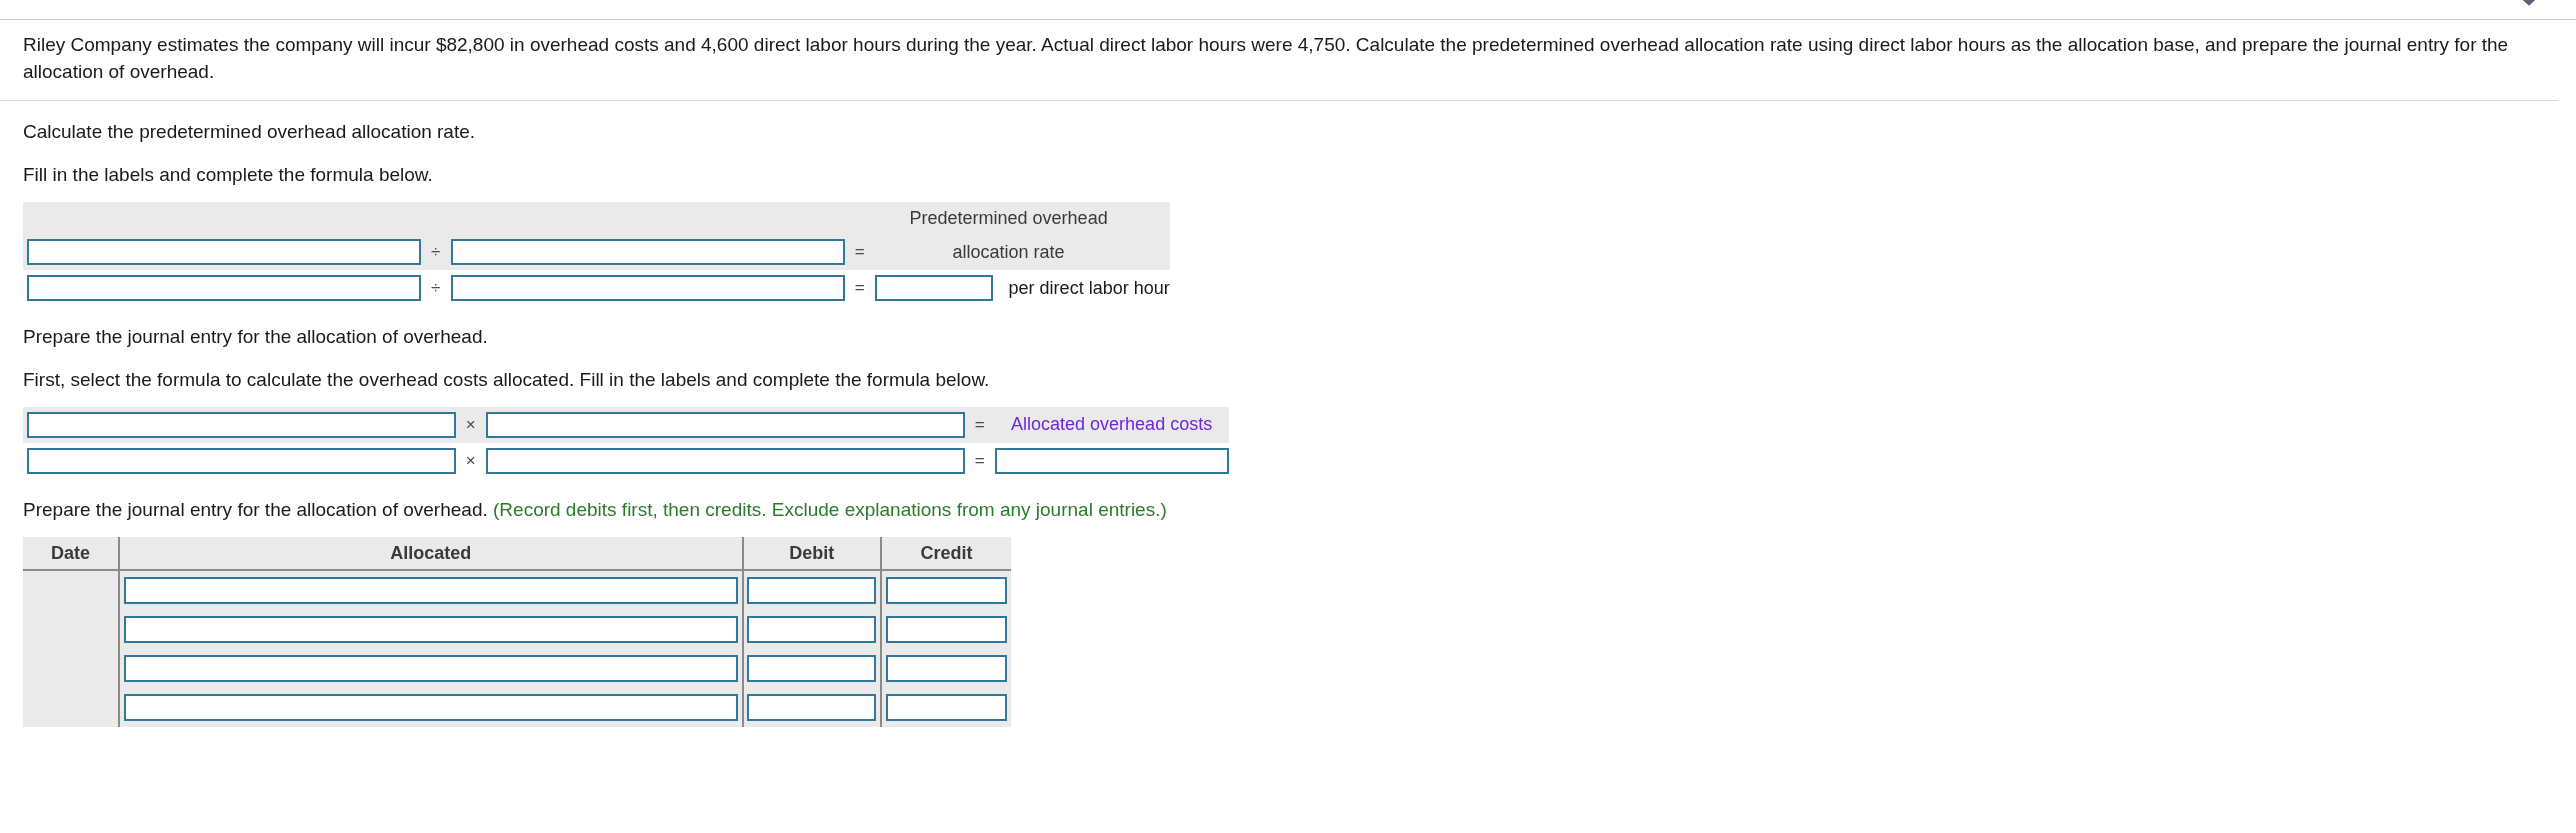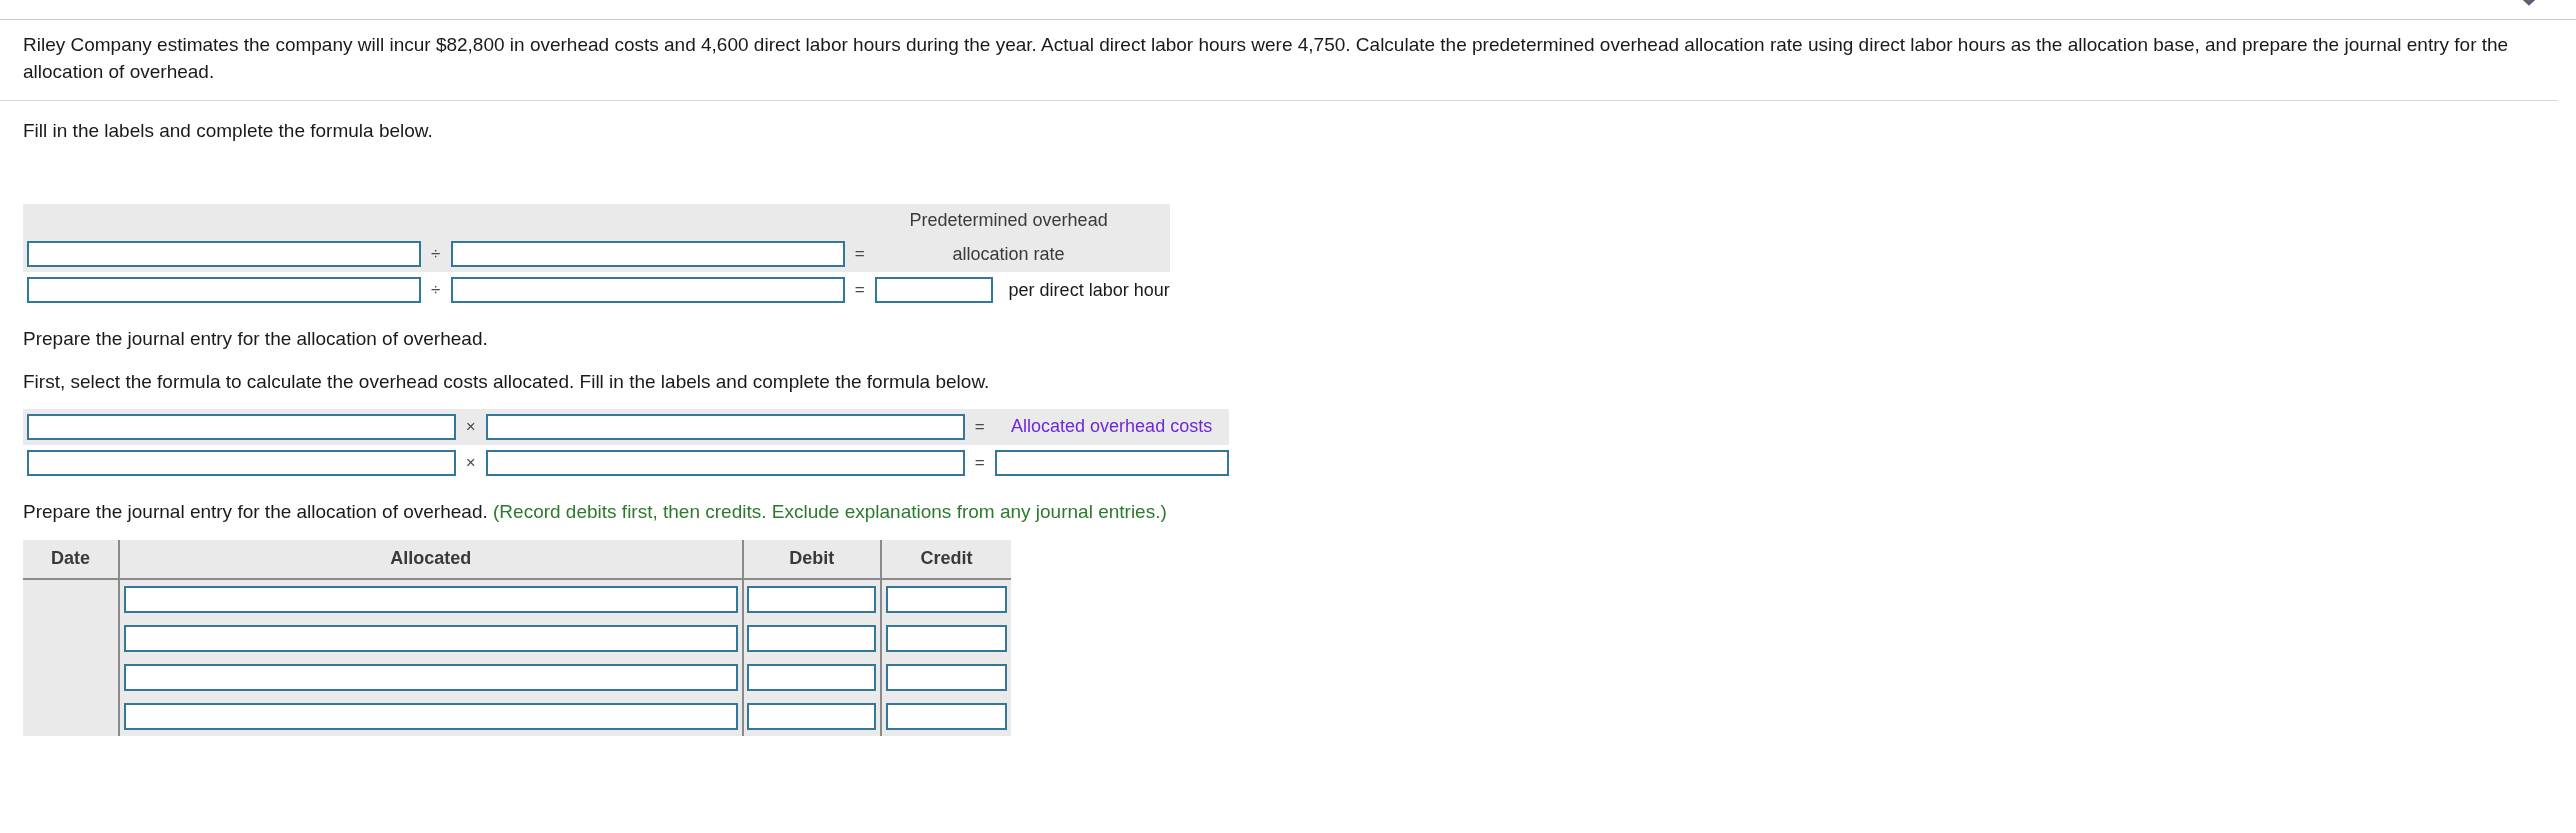--- a/index.html
+++ b/index.html
@@ -56,21 +56,20 @@
   }
   .frow {
     display: flex;
     align-items: center;
     height: 36px;
   }
   .frow.shaded { background: #eaeaea; }
   .fhead {
     background: #eaeaea;
     height: 32px;
-    margin-top: 46px;
   }
   .cellbox {
     border: 2.7px solid #337799;
     background: #ffffff;
     height: 26px;
   }
   .op {
     width: 30px;
     text-align: center;
     font-size: 17px;
@@ -106,21 +105,21 @@
     border-collapse: separate;
     border-spacing: 0;
     background: #eaeaea;
     width: 988px;
   }
   .jt th {
     background: #eaeaea;
     font-size: 18px;
     font-weight: bold;
     color: #3a3a3a;
-    height: 40px;
+    height: 34px;
     border-bottom: 2.7px double #8a8a8a;
     padding: 0 2px;
   }
   .jt th.date-h { width: 94px; border-right: 2.7px double #8a8a8a; }
   .jt th.acct-h { width: 604px; border-right: 2.7px double #8a8a8a; }
   .jt th.debit-h { width: 134px; border-right: 2.7px double #8a8a8a; }
   .jt th.credit-h { width: 125px; }
   .jt td {
     background: #eaeaea;
     height: 39px;
@@ -146,20 +145,21 @@
       <path d="M4 2 L17 14 L30 2 L30 8 L17 20 L4 8 Z" fill="#5a5f6e"></path>
     </svg>
   </span>
 </div>
 
 <div class="stem">Riley Company estimates the company will incur $82,800 in overhead costs and 4,600 direct labor hours during the year. Actual direct labor hours were 4,750. Calculate the predetermined overhead allocation rate using direct labor hours as the allocation base, and prepare the journal entry for the allocation of overhead.</div>
 
 <div class="content">
 
   
+  <p class="para">Calculate the predetermined overhead allocation rate.</p>
   <p class="para tight">Fill in the labels and complete the formula below.</p>
 
   <div class="formula fa">
 
     
     <div class="frow fhead">
       <div style="width:394px;margin-left:3.6px;"></div>
       <div class="op"></div>
       <div style="width:394px;"></div>
       <div class="op"></div>

